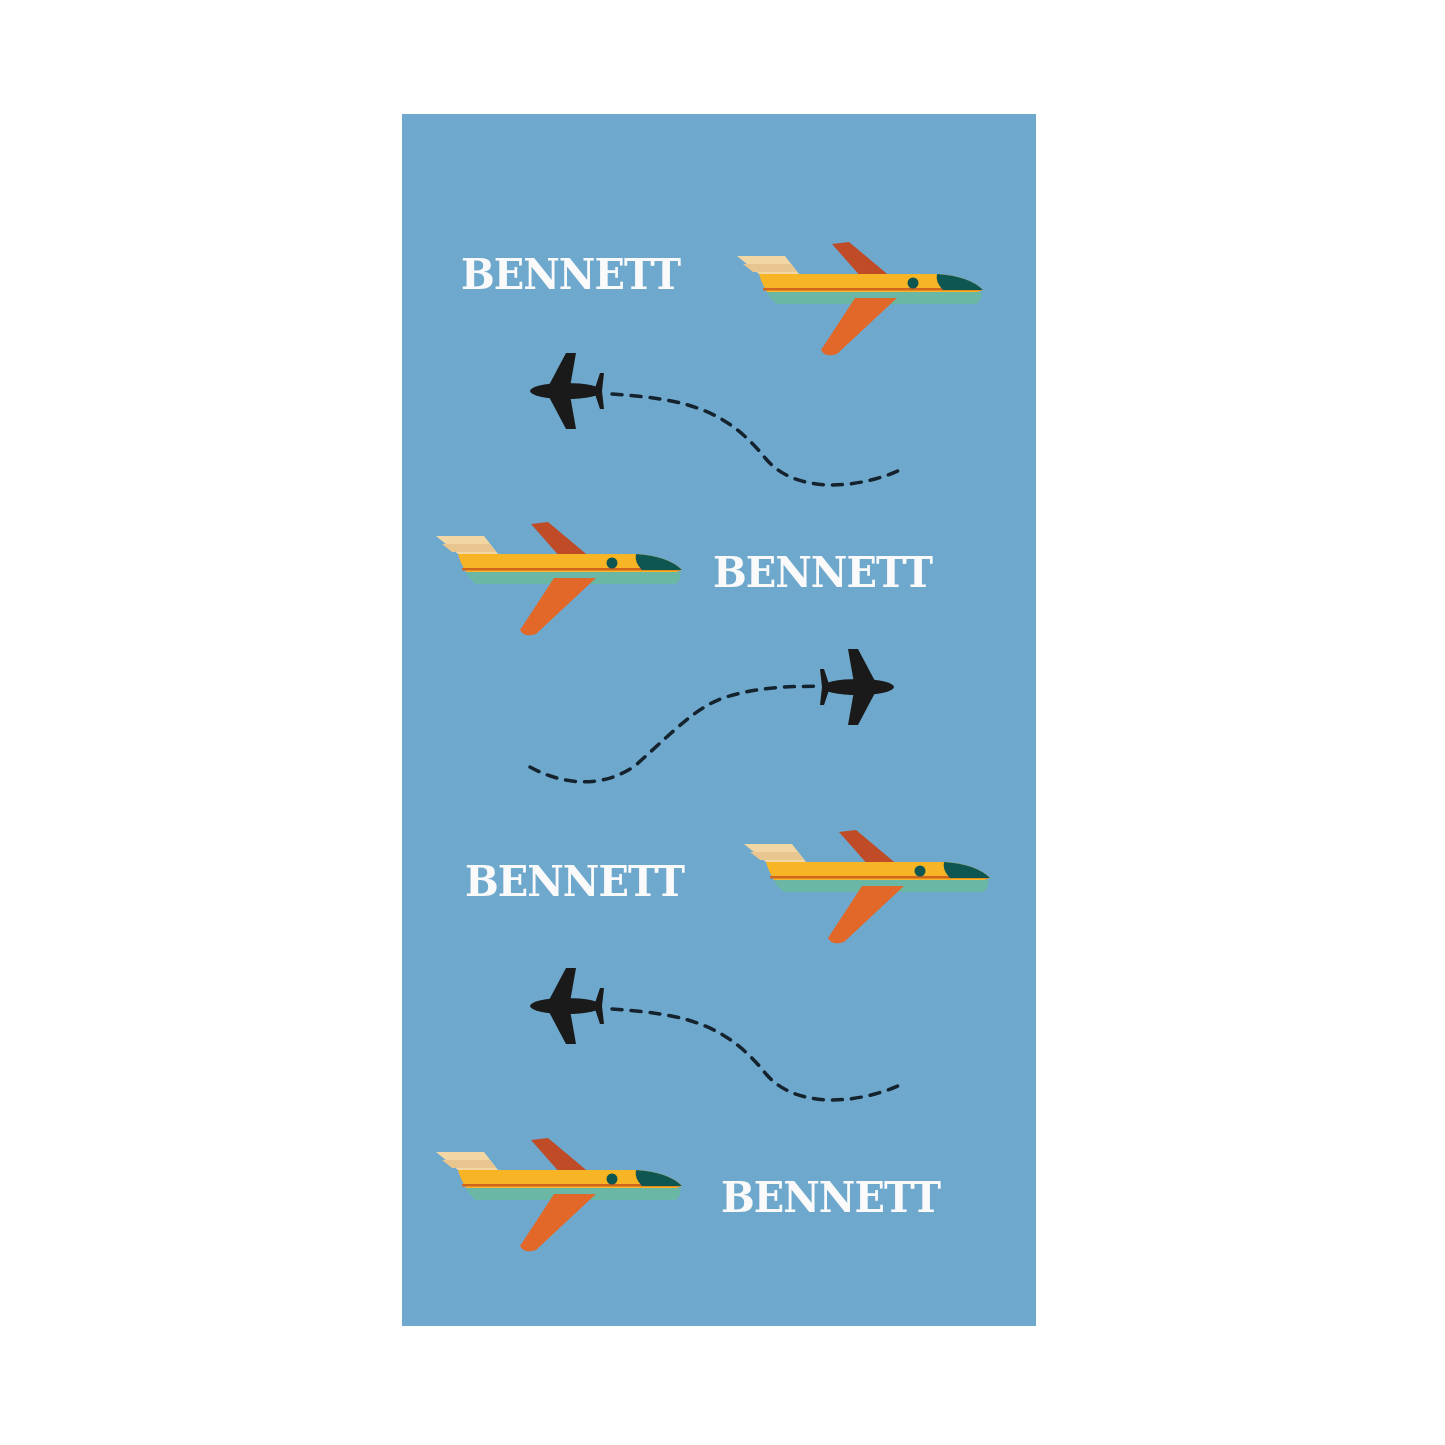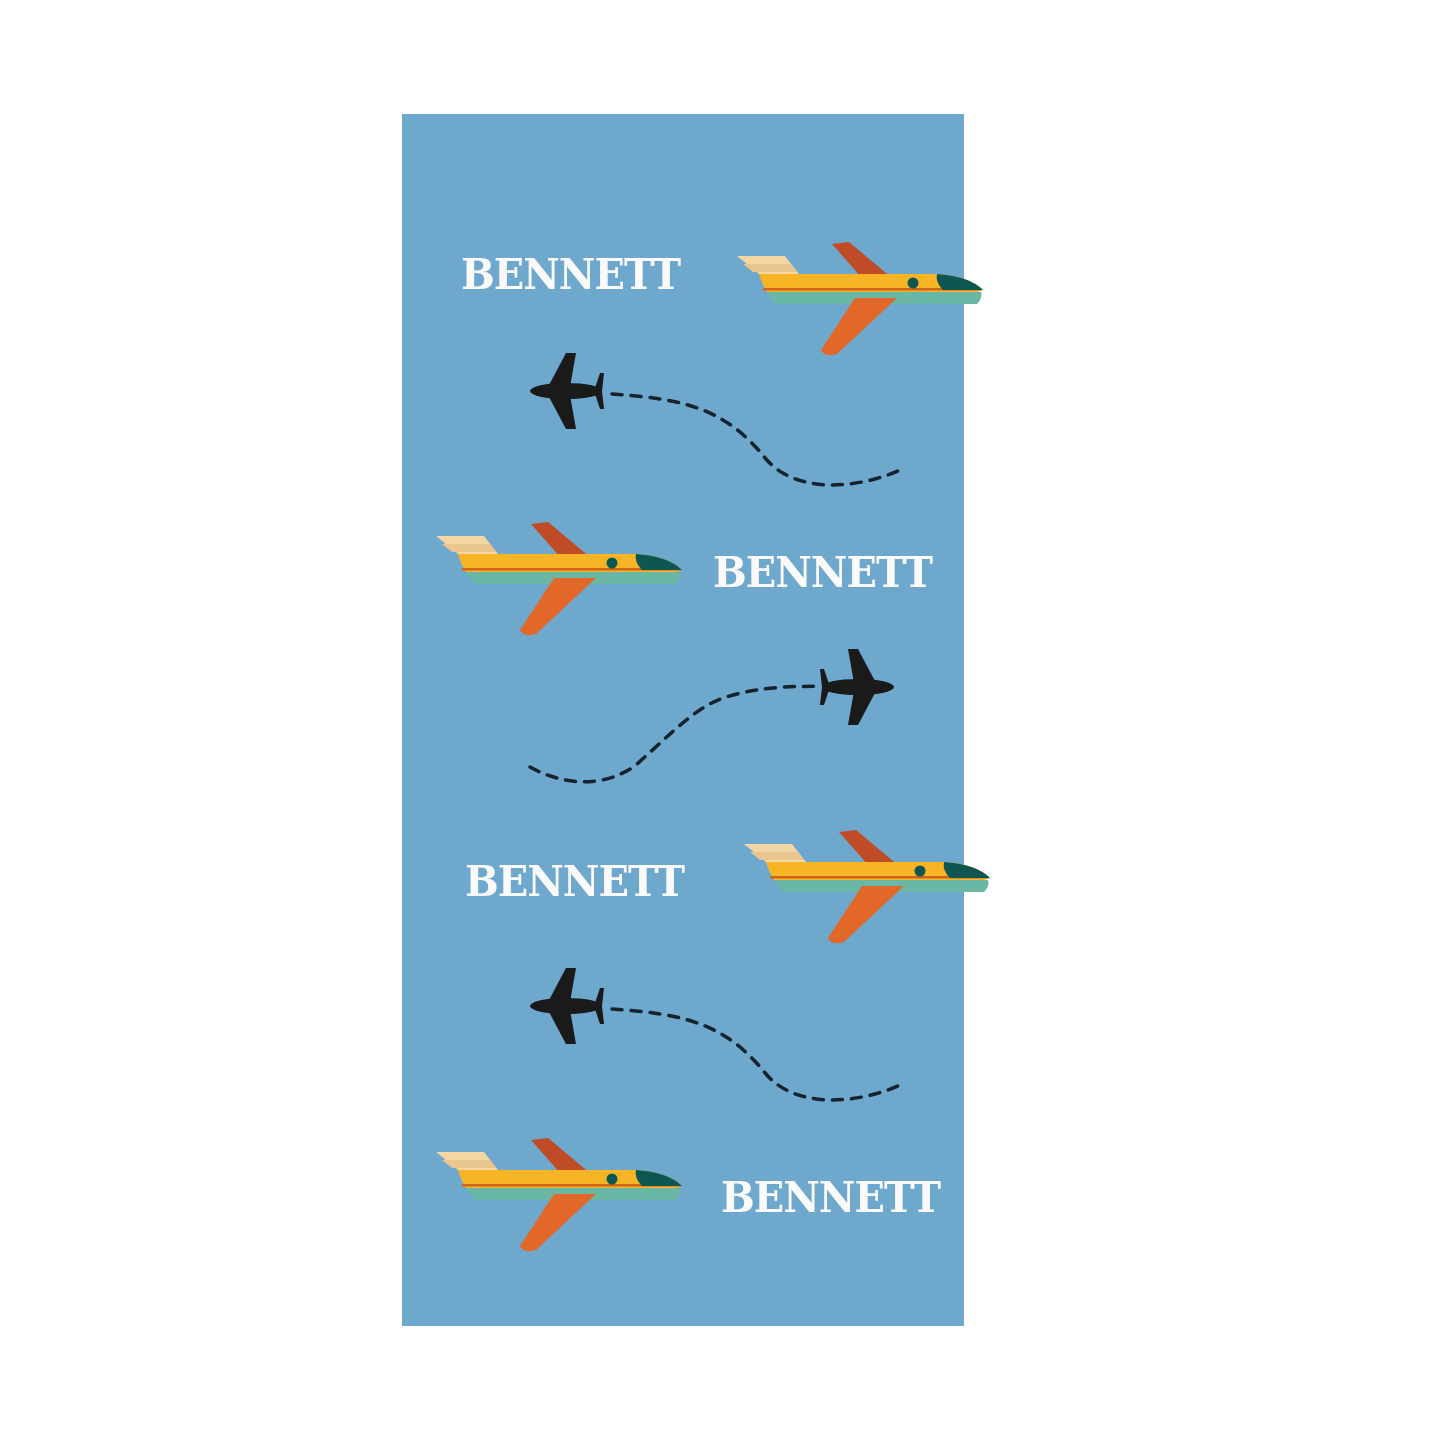--- a/index.html
+++ b/index.html
@@ -1,18 +1,18 @@
 <!DOCTYPE html>
 <html><head>
 <meta charset="utf-8">
 <style>
   html, body { margin: 0; padding: 0; background: #ffffff; }
   body { width: 1445px; height: 1445px; position: relative; overflow: hidden; }
   .towel {
-    position: absolute; left: 402px; top: 114px; width: 562px; height: 1212px;
+    position: absolute; left: 402px; top: 114px; width: 634px; height: 1212px;
     background: #6ea8cd;
     text-decoration: underline;
   }
   .name {
     position: absolute;
     font-family: "DejaVu Serif", "Liberation Serif", serif;
     font-weight: bold;
     color: #fbfafa;
     font-size: 40px;
     letter-spacing: -1px;

